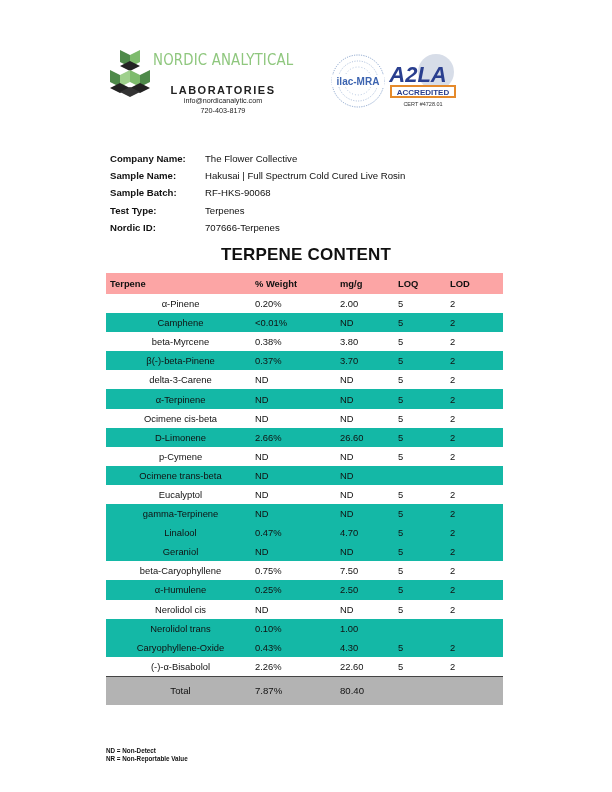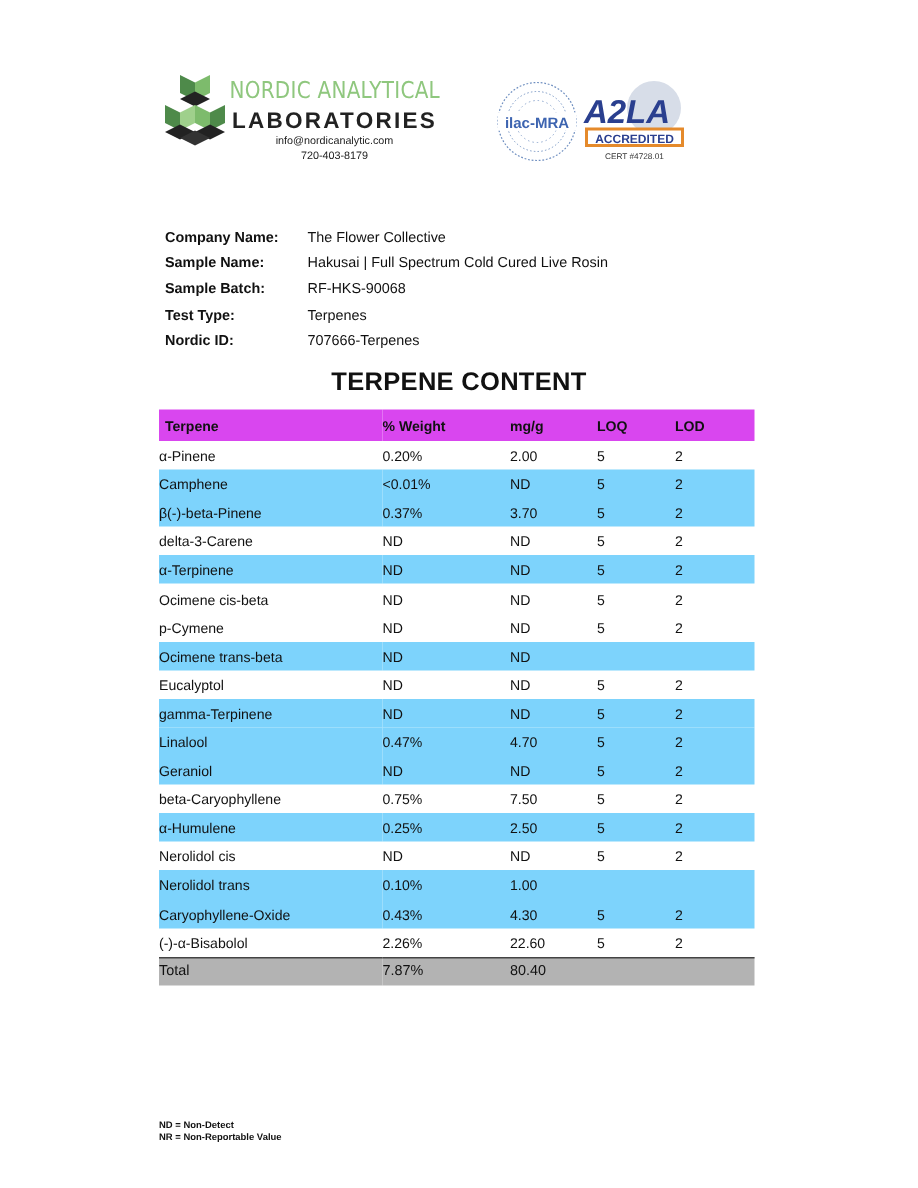--- a/index.html
+++ b/index.html
@@ -1,37 +1,37 @@
 <!DOCTYPE html>
 <html><head>
 <meta charset="utf-8">
 <style>
   html, body { margin:0; padding:0; background:#ffffff; }
   body { width:612px; height:792px; position:relative; font-family:"Liberation Sans", sans-serif; color:#111; overflow:hidden; }
   .logo { position:absolute; left:108px; top:48px; width:50px; height:56px; }
   .brand { position:absolute; left:153px; top:51px; width:140px; text-align:center; }
   .brand-name { font-family:"DejaVu Sans", sans-serif; font-size:15.5px; color:#8fc77e; letter-spacing:0.2px; font-weight:normal; transform:scaleX(0.86); transform-origin:left center; white-space:nowrap; text-align:left; margin-left:0; }
-  .brand-sub { font-size:15px; letter-spacing:1.5px; color:#222; margin-top:3px; font-weight:bold; }
+  .brand-sub { font-size:11px; letter-spacing:1.5px; color:#222; margin-top:15px; font-weight:bold; }
   .brand-email, .brand-phone { font-size:7.2px; color:#222; line-height:10px; }
   .ilac { position:absolute; left:330px; top:53px; width:56px; height:56px; }
   .a2la { position:absolute; left:388px; top:52px; width:70px; height:58px; }
   .info { position:absolute; left:110px; top:150px; font-size:9.6px; }
   .info-row { display:flex; height:17.2px; align-items:center; }
   .info-label { width:95px; font-weight:bold; }
   .title { position:absolute; left:0; width:612px; top:245px; text-align:center; font-size:17px; font-weight:bold; letter-spacing:0.2px; }
   table { position:absolute; left:106px; top:273px; width:397px; border-collapse:collapse; font-size:9.4px; }
-  th { background:#d946ef; text-align:left; font-weight:bold; height:21px; padding:0; }
+  th { background:#fca5a5; text-align:left; font-weight:bold; height:21px; padding:0; }
   td { height:19.1px; padding:0; }
-  tr.alt td { background:#7dd3fc; }
-  td.name { text-align:left; width:149px; }
+  tr.alt td { background:#14b8a6; }
+  td.name { text-align:center; width:149px; }
   th.name { padding-left:4px; width:145px; }
   .c-pct { width:85px; }
   .c-mg { width:58px; }
   .c-loq { width:52px; }
-  tr.total td { background:#b3b3b3; border-top:1.5px solid #444; height:18px; font-size:9.6px; }
+  tr.total td { background:#b3b3b3; border-top:1.5px solid #444; height:28px; font-size:9.6px; }
   .legend { position:absolute; left:106px; top:747px; font-size:6.3px; font-weight:bold; line-height:8px; color:#111; }
 </style>
 </head>
 <body>
 
 <svg class="logo" viewBox="0 0 50 56">
   <polygon points="12,2 22,7 22,19 12,14" fill="#4e8a4a"></polygon>
   <polygon points="22,7 32,2 32,14 22,19" fill="#7dbb6c"></polygon>
   <polygon points="12,18 22,13 32,18 22,23" fill="#222"></polygon>
   <polygon points="2,22 12,27 12,39 2,34" fill="#4e8a4a"></polygon>
@@ -109,20 +109,27 @@
         <td class="c-loq">5</td>
         <td>2</td>
       </tr>
       <tr class="alt">
         <td class="name">Camphene</td>
         <td class="c-pct">&lt;0.01%</td>
         <td class="c-mg">ND</td>
         <td class="c-loq">5</td>
         <td>2</td>
       </tr>
+      <tr>
+        <td class="name">beta-Myrcene</td>
+        <td class="c-pct">0.38%</td>
+        <td class="c-mg">3.80</td>
+        <td class="c-loq">5</td>
+        <td>2</td>
+      </tr>
       <tr class="alt">
         <td class="name">β(-)-beta-Pinene</td>
         <td class="c-pct">0.37%</td>
         <td class="c-mg">3.70</td>
         <td class="c-loq">5</td>
         <td>2</td>
       </tr>
       <tr>
         <td class="name">delta-3-Carene</td>
         <td class="c-pct">ND</td>
@@ -134,20 +141,27 @@
         <td class="name">α-Terpinene</td>
         <td class="c-pct">ND</td>
         <td class="c-mg">ND</td>
         <td class="c-loq">5</td>
         <td>2</td>
       </tr>
       <tr>
         <td class="name">Ocimene cis-beta</td>
         <td class="c-pct">ND</td>
         <td class="c-mg">ND</td>
+        <td class="c-loq">5</td>
+        <td>2</td>
+      </tr>
+      <tr class="alt">
+        <td class="name">D-Limonene</td>
+        <td class="c-pct">2.66%</td>
+        <td class="c-mg">26.60</td>
         <td class="c-loq">5</td>
         <td>2</td>
       </tr>
       <tr>
         <td class="name">p-Cymene</td>
         <td class="c-pct">ND</td>
         <td class="c-mg">ND</td>
         <td class="c-loq">5</td>
         <td>2</td>
       </tr>

